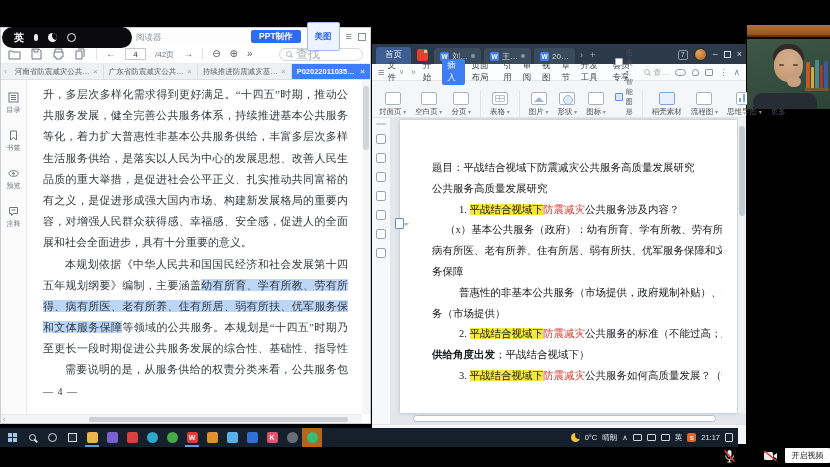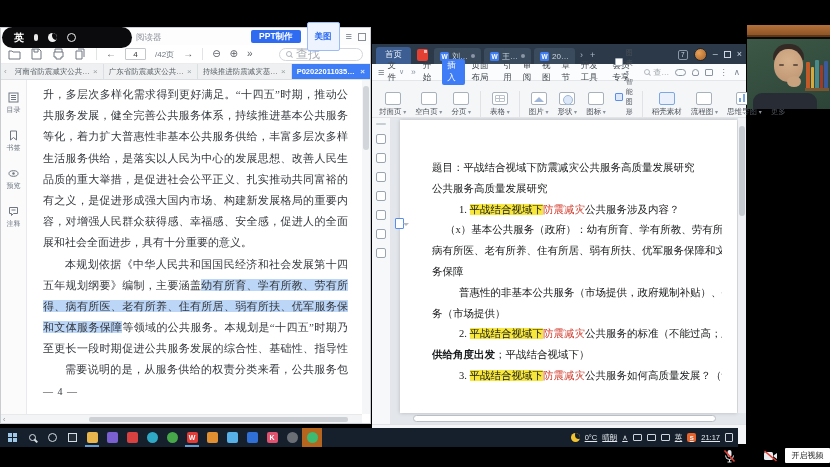--- a/index.html
+++ b/index.html
@@ -164,21 +164,21 @@
   .tb-cell{width:20px;height:19px;display:flex;align-items:center;justify-content:center;position:relative;flex:none;}
   .tb-cell.ind::after{content:"";position:absolute;left:3px;right:3px;bottom:0;height:2px;background:#5f9fd8;}
   .tb-cell.activebg{background:#b5651d;}
   .ap{width:11px;height:11px;border-radius:2px;display:flex;align-items:center;justify-content:center;color:#fff;font-size:7px;font-weight:bold;}
   .tb-start{display:grid;grid-template-columns:4px 4px;grid-template-rows:4px 4px;gap:1px;}
   .tb-start i{background:#9ec7e8;}
   .tb-lens{width:7px;height:7px;border:1.5px solid #d6dde3;border-radius:50%;position:relative;}
   .tb-lens::after{content:"";position:absolute;width:4px;height:1.5px;background:#d6dde3;transform:rotate(45deg);right:-3px;bottom:-1px;}
   .tb-ring{width:9px;height:9px;border:1.5px solid #d6dde3;border-radius:50%;}
   .tb-tv{width:9px;height:9px;border:1px solid #d6dde3;background:rgba(255,255,255,.06);}
-  .tray{margin-left:auto;display:flex;align-items:center;gap:5px;padding-right:5px;font-size:7.5px;color:#e6eaee;text-decoration:underline;}
+  .tray{margin-left:auto;display:flex;align-items:center;gap:5px;padding-right:5px;font-size:7.5px;color:#e6eaee;}
   .tr-cres{width:9px;height:9px;border-radius:50%;background:#f4c430;position:relative;overflow:hidden;}
   .tr-cres::after{content:"";position:absolute;left:4px;top:-2px;width:8px;height:8px;border-radius:50%;background:#16202c;}
   .ti{width:9px;height:7px;border:1px solid #cfd6dd;border-radius:1px;}
   .ti.notif{width:8px;height:9px;}
   .sogou{width:9px;height:9px;border-radius:2px;background:#e8622c;color:#fff;font-size:6px;font-weight:bold;display:flex;align-items:center;justify-content:center;}
 
   
   .meet-mic{position:absolute;left:723px;top:449px;width:13px;height:14px;}
   .meet-cam{position:absolute;left:763px;top:450px;width:15px;height:12px;}
   .meet-label{position:absolute;left:785px;top:448px;width:45px;height:15px;background:#fff;border-radius:1px;

